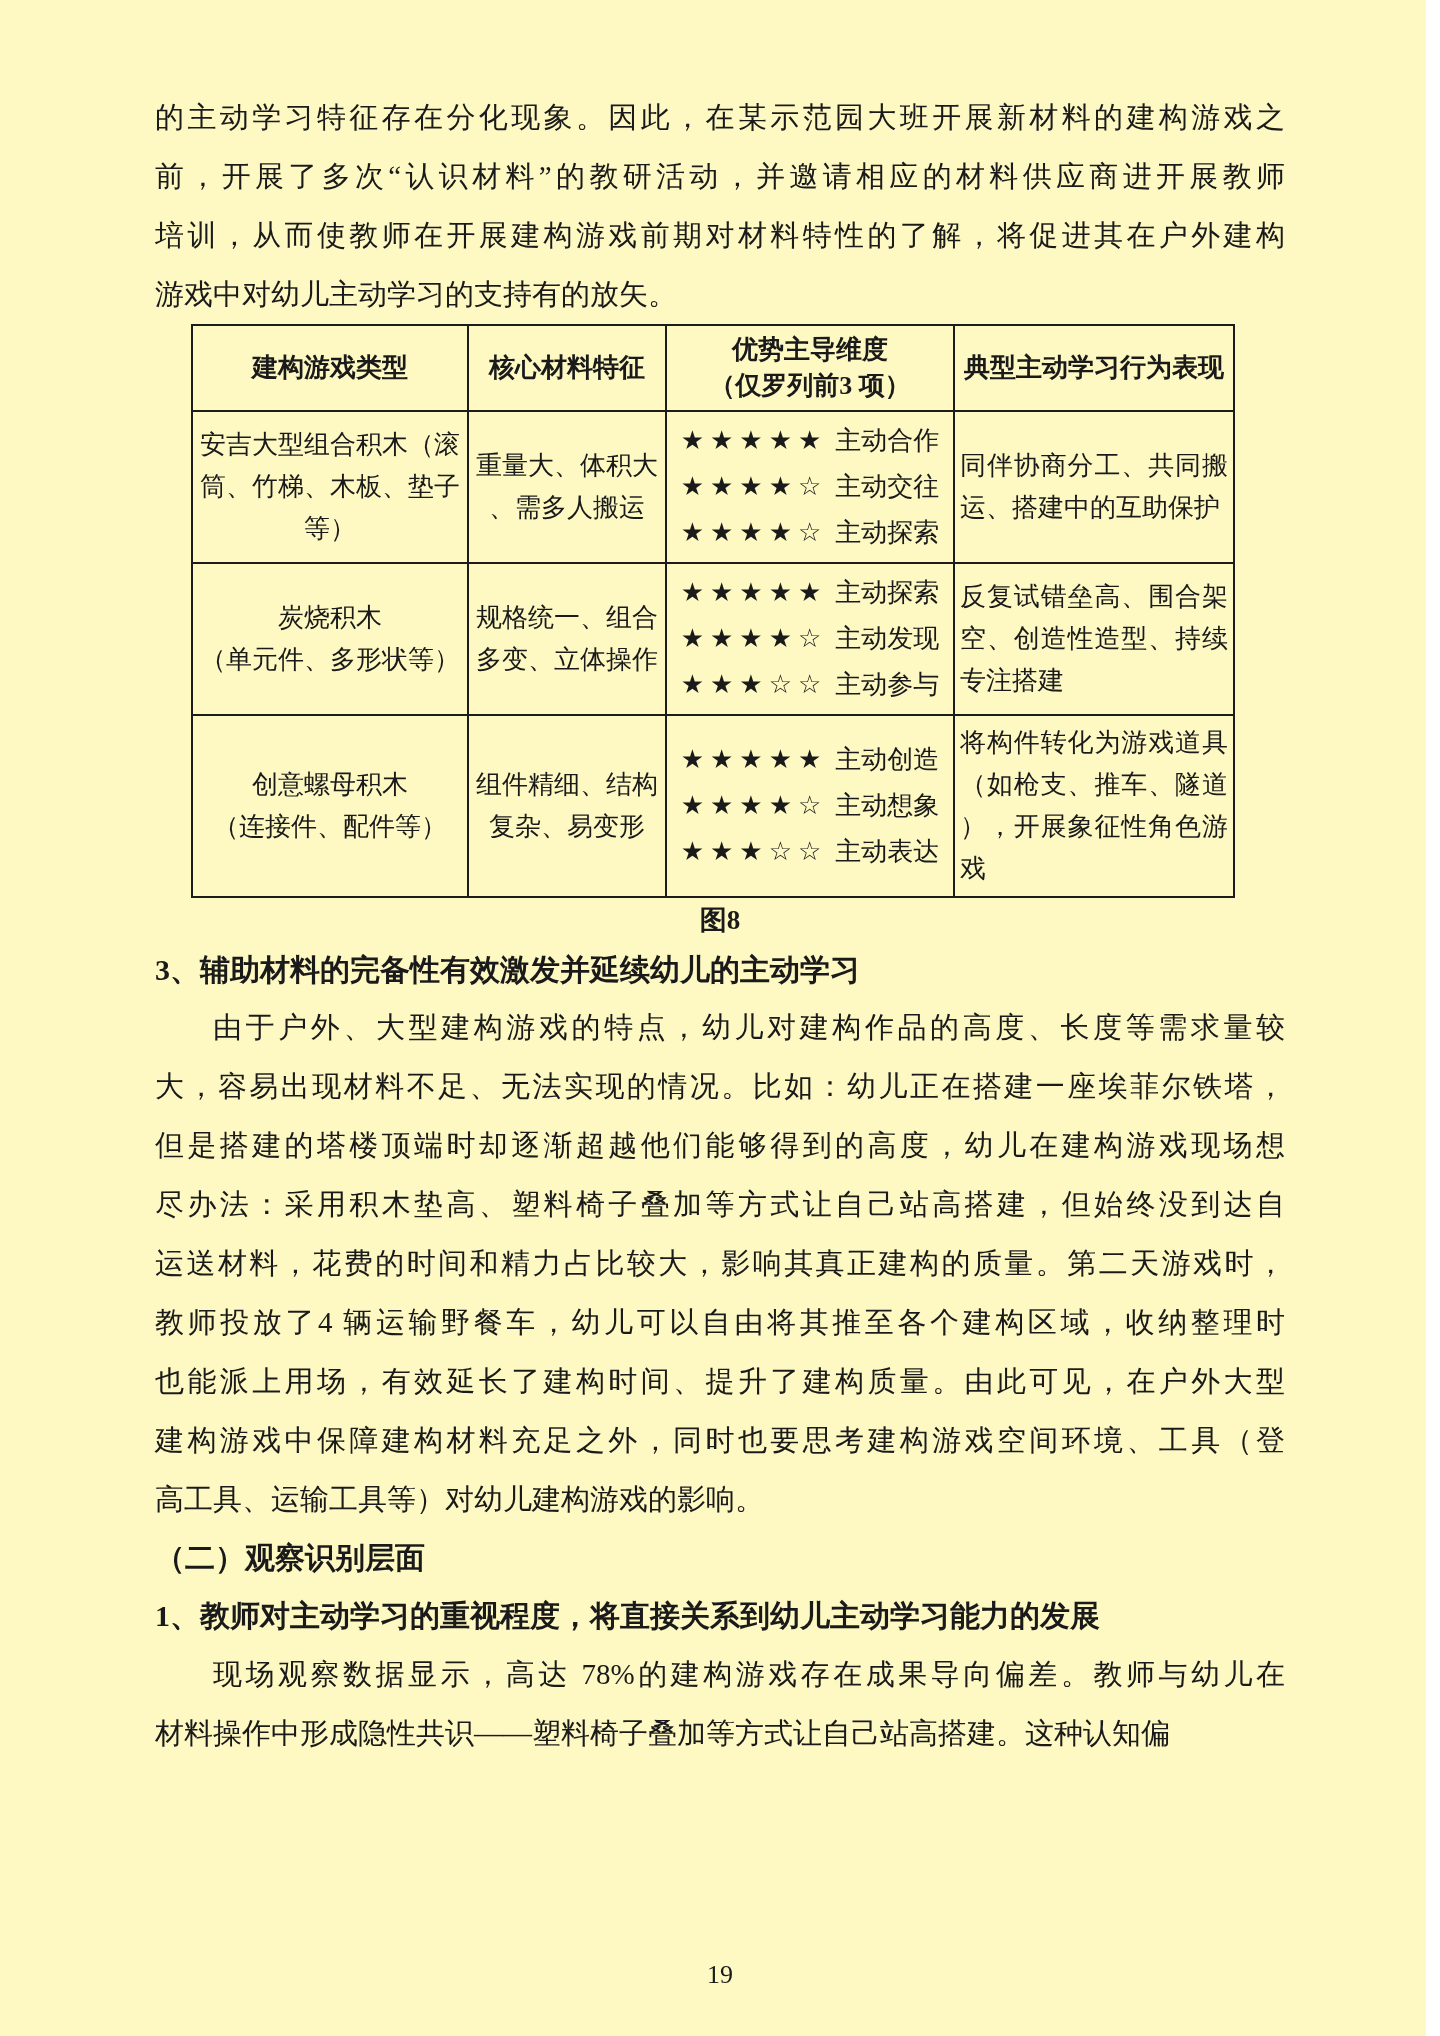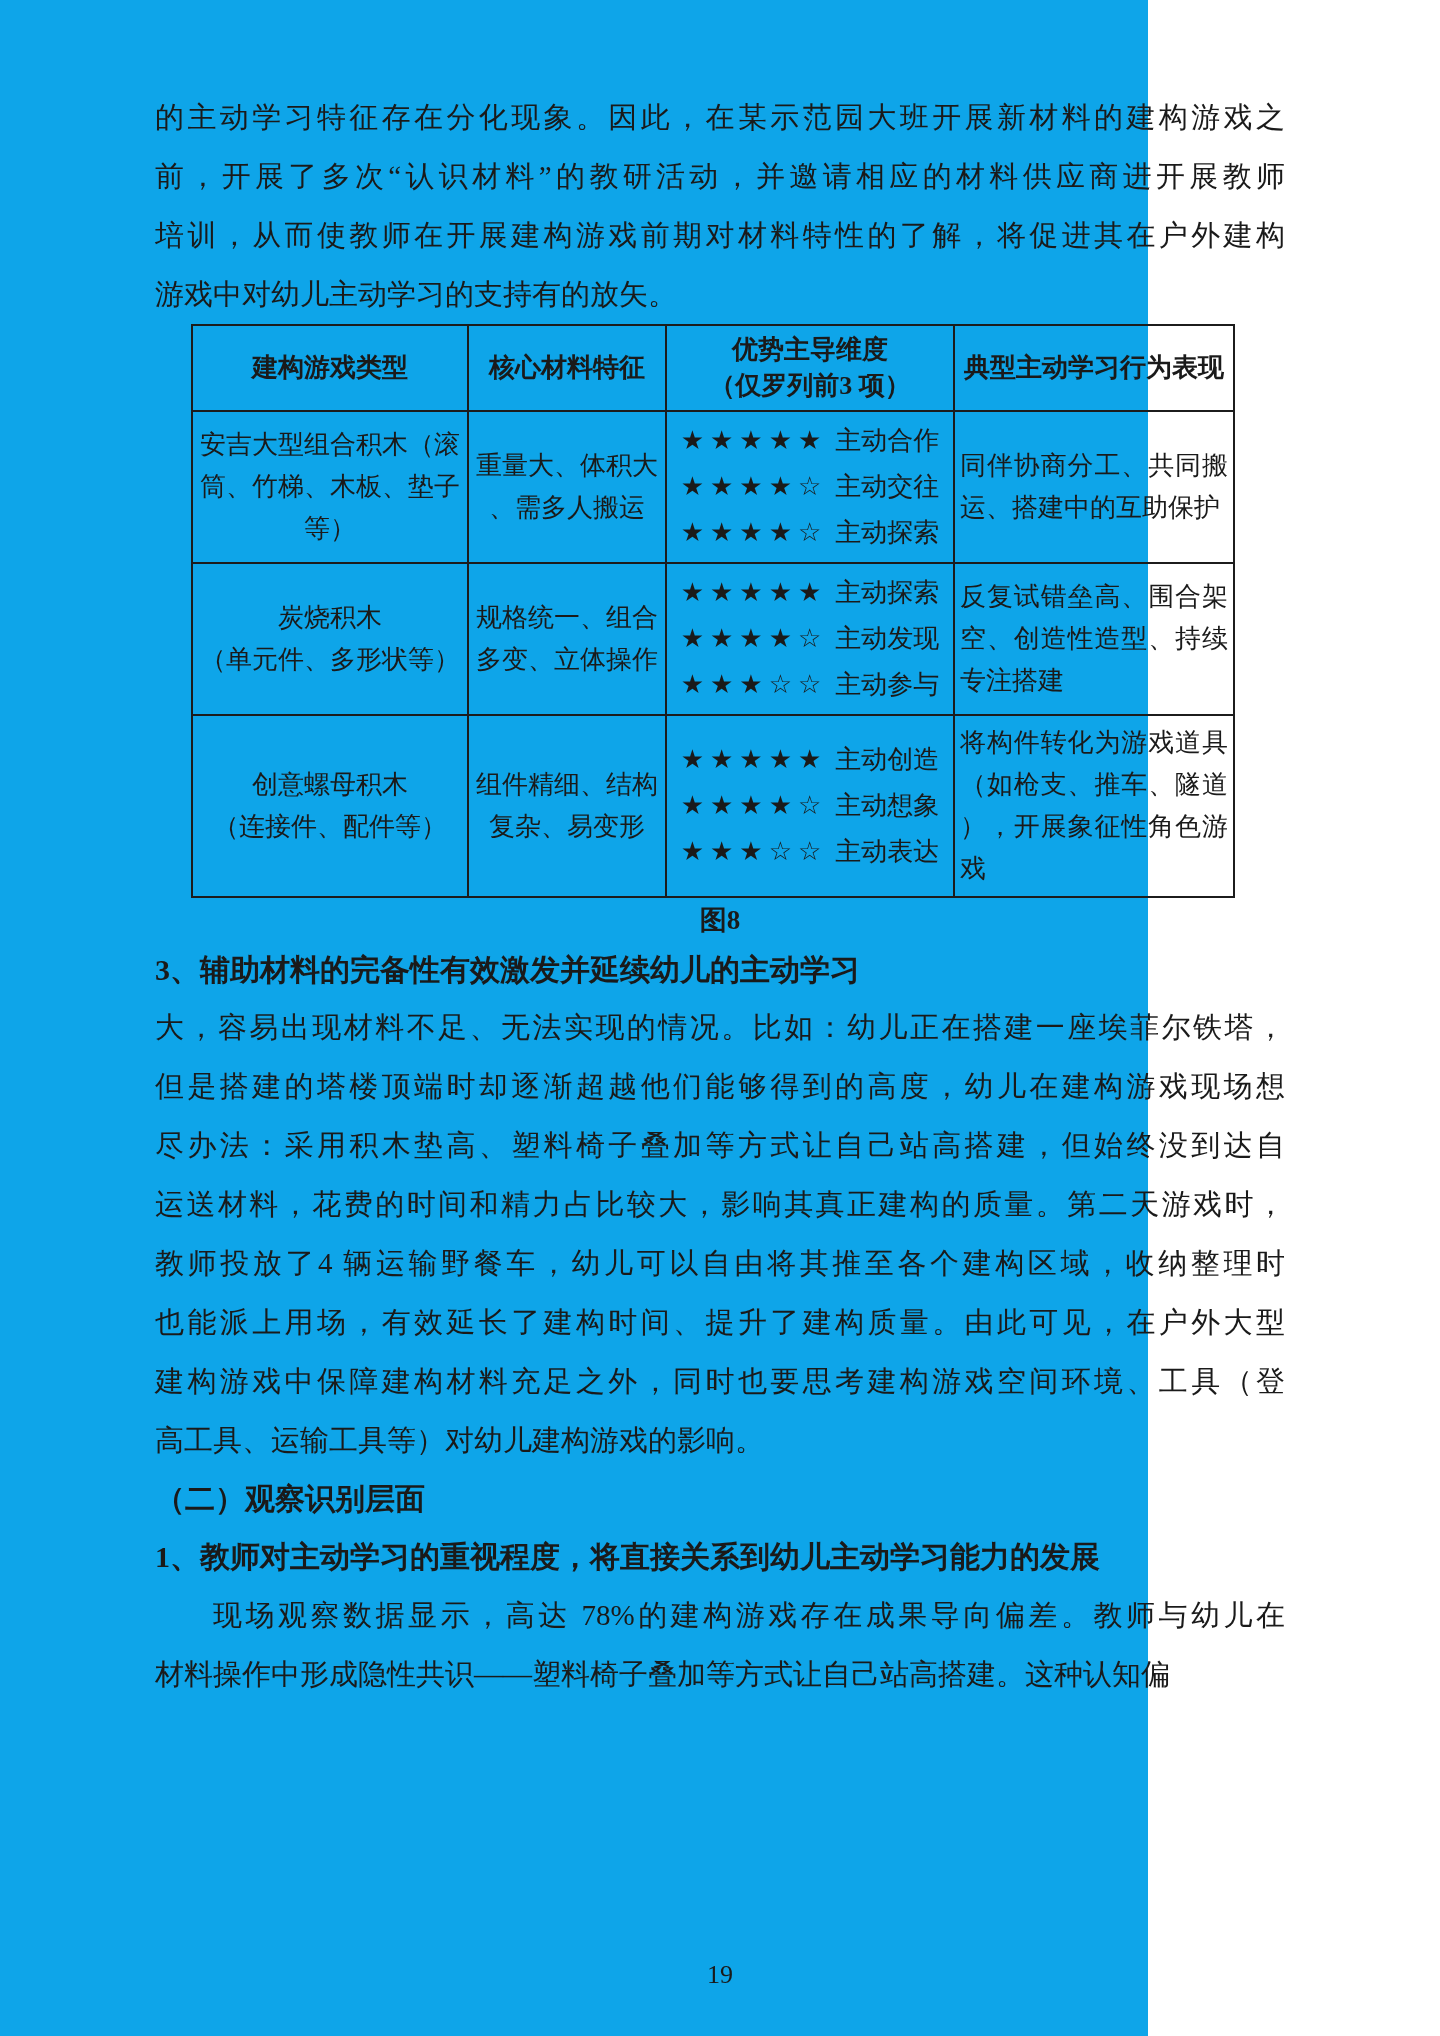--- a/index.html
+++ b/index.html
@@ -1,21 +1,21 @@
 <!DOCTYPE html>
 <html><head>
 <meta charset="utf-8">
 <style>
   html,body{margin:0;padding:0;}
   body{
     width:1440px;height:2036px;background:#ffffff;
     font-family:"Liberation Serif","DejaVu Serif",serif;
     color:#1a1a1a;overflow:hidden;
   }
-  .page{position:relative;width:1148px;height:2036px;background:#0ea5e9;}
+  .page{position:relative;width:1426px;height:2036px;background:#fef9c3;}
   .content{position:absolute;left:155px;top:88px;width:1130px;}
   .bodyline{
     font-size:29px;line-height:59px;
     text-align:justify;text-align-last:justify;
     text-justify:inter-ideograph;
   }
   .bodyline.last{text-align-last:left;}
   .bodyline.indent{text-indent:58px;}
   .heading{font-weight:700;font-size:30px;line-height:56px;text-align:right;text-align-last:left;}
   .subheading{font-weight:700;font-size:30px;line-height:58px;text-align:right;text-align-last:left;}
@@ -136,20 +136,21 @@
         <td class="cell-behavior">将构件转化为游戏道具（如枪支、推车、隧道），开展象征性角色游戏</td>
       </tr>
     </tbody>
       </table>
 
     <div class="caption">图8</div>
 
     <div class="heading">3、辅助材料的完备性有效激发并延续幼儿的主动学习</div>
 
     <div>
+      <div class="bodyline indent">由于户外、大型建构游戏的特点，幼儿对建构作品的高度、长度等需求量较</div>
       <div class="bodyline">大，容易出现材料不足、无法实现的情况。比如：幼儿正在搭建一座埃菲尔铁塔，</div>
       <div class="bodyline">但是搭建的塔楼顶端时却逐渐超越他们能够得到的高度，幼儿在建构游戏现场想</div>
       <div class="bodyline">尽办法：采用积木垫高、塑料椅子叠加等方式让自己站高搭建，但始终没到达自</div>
       <div class="bodyline">运送材料，花费的时间和精力占比较大，影响其真正建构的质量。第二天游戏时，</div>
       <div class="bodyline">教师投放了4 辆运输野餐车，幼儿可以自由将其推至各个建构区域，收纳整理时</div>
       <div class="bodyline">也能派上用场，有效延长了建构时间、提升了建构质量。由此可见，在户外大型</div>
       <div class="bodyline">建构游戏中保障建构材料充足之外，同时也要思考建构游戏空间环境、工具（登</div>
       <div class="bodyline last">高工具、运输工具等）对幼儿建构游戏的影响。</div>
     </div>
 

